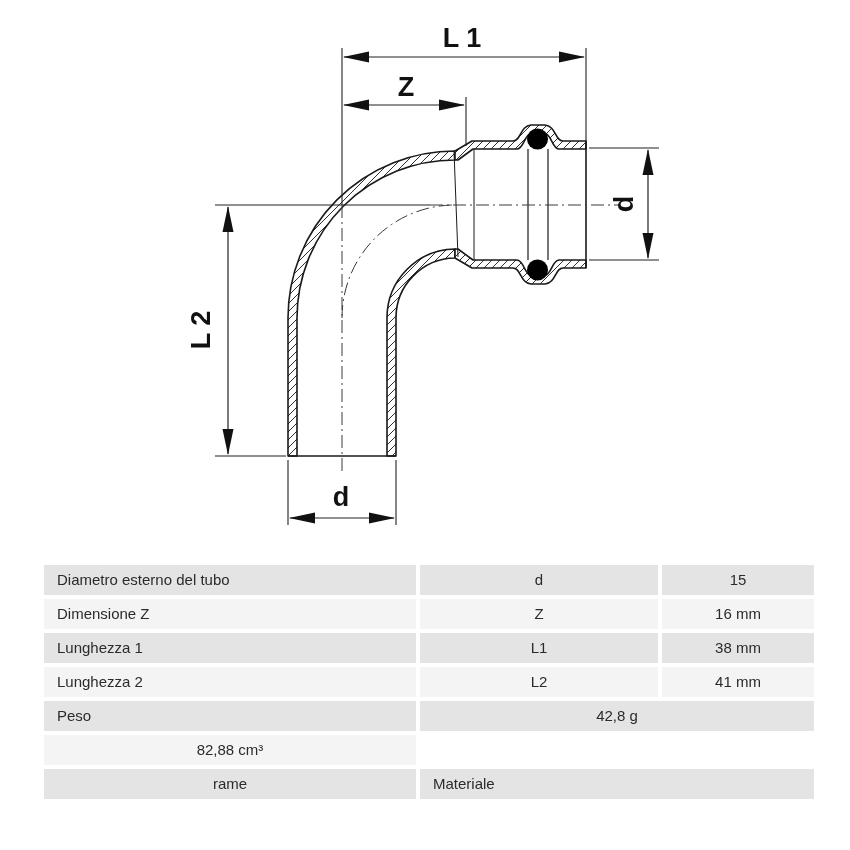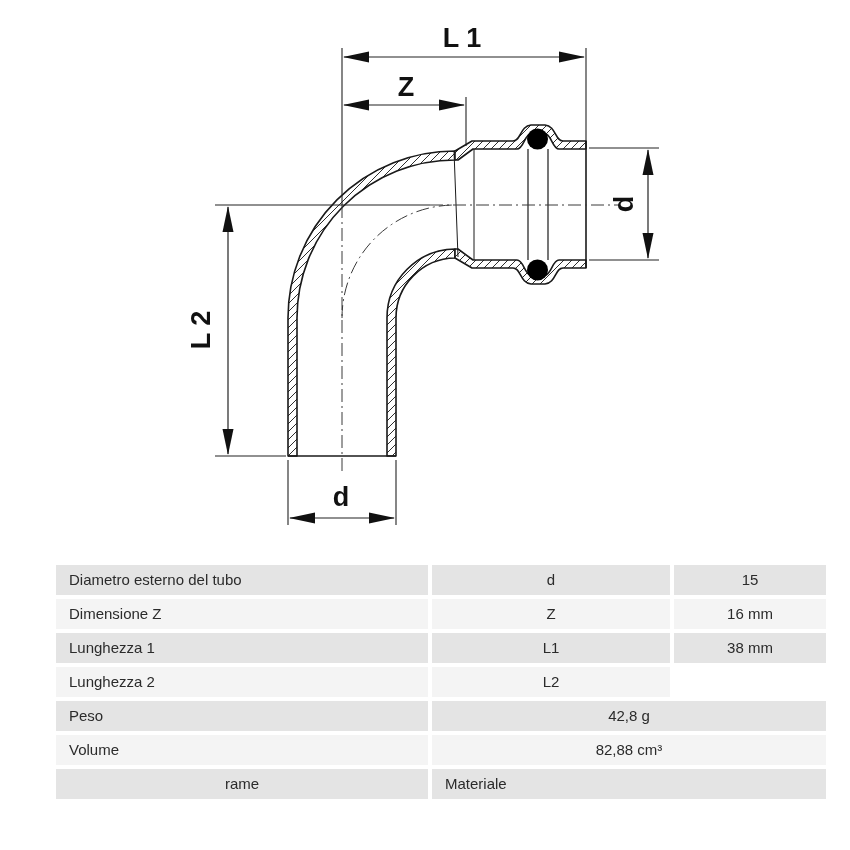--- a/index.html
+++ b/index.html
@@ -17,21 +17,21 @@
     width: 850px; height: 558px; font-weight: bold;
   }
   svg text {
     font-family: "Liberation Sans", "DejaVu Sans", sans-serif;
     font-size: 27px;
     fill: #111111;
   }
   
   .spec-table {
     position: absolute;
-    left: 56px;
+    left: 44px;
     top: 565px;
     width: 770px;
     font-size: 15px;
     color: #2b2b2b;
   }
   .spec-row {
     display: grid;
     grid-template-columns: 372px 238px 152px;
     column-gap: 4px;
     height: 30px;
@@ -159,29 +159,29 @@
 
     <div class="spec-row dark">
       <div class="cell lab">Lunghezza 1</div>
       <div class="cell sym">L1</div>
       <div class="cell val">38 mm</div>
     </div>
 
     <div class="spec-row light">
       <div class="cell lab">Lunghezza 2</div>
       <div class="cell sym">L2</div>
+      <div class="cell val">41 mm</div>
     </div>
 
     <div class="spec-row merged dark">
       <div class="cell lab">Peso</div>
       <div class="cell val">42,8 g</div>
     </div>
 
     <div class="spec-row merged light">
-      <div class="cell lab">Volume</div>
       <div class="cell val">82,88 cm³</div>
     </div>
 
     <div class="spec-row merged dark">
       <div class="cell val">rame</div>
       <div class="cell lab">Materiale</div>
     </div>
 
   </div>
 </div>

